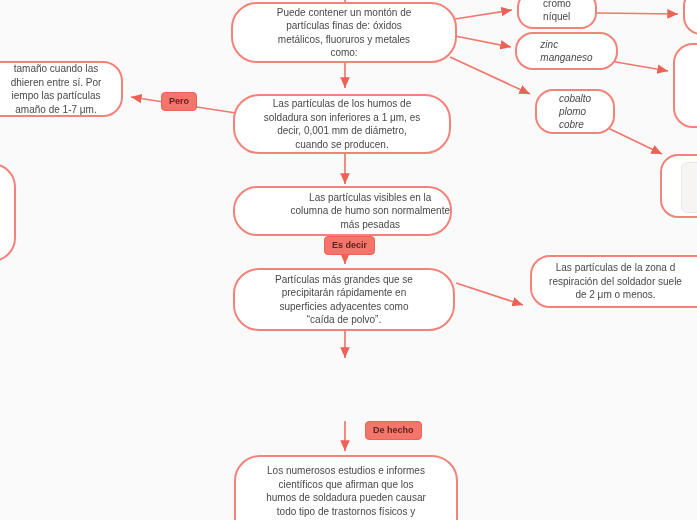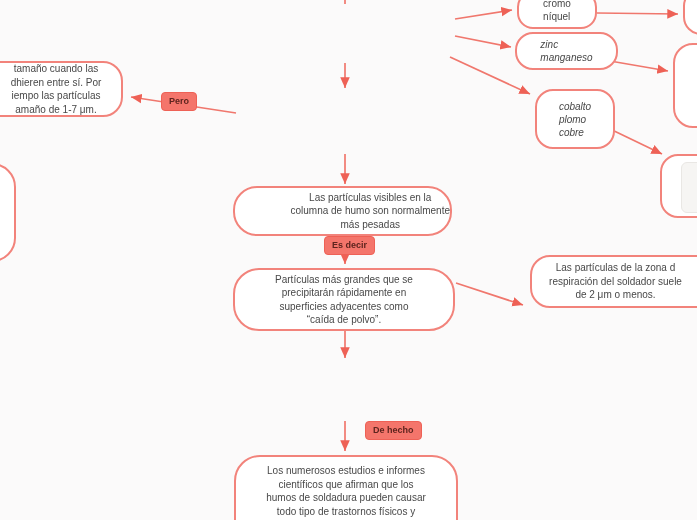--- a/index.html
+++ b/index.html
@@ -61,21 +61,33 @@
     <line x1="236" y1="113" x2="131" y2="97" marker-end="url(#arrow)"></line>
     <line x1="455" y1="19" x2="512" y2="10" marker-end="url(#arrow)"></line>
     <line x1="455" y1="36" x2="511" y2="47" marker-end="url(#arrow)"></line>
     <line x1="450" y1="57" x2="530" y2="94" marker-end="url(#arrow)"></line>
     <line x1="597" y1="13" x2="678" y2="14" marker-end="url(#arrow)"></line>
     <line x1="610" y1="61" x2="668" y2="71" marker-end="url(#arrow)"></line>
     <line x1="608" y1="128" x2="662" y2="154" marker-end="url(#arrow)"></line>
     <line x1="456" y1="283" x2="523" y2="305" marker-end="url(#arrow)"></line>
   </svg>
 
+  <div class="node r26" style="left:231px;top:2px;width:226px;height:61px;">
+    <span>Puede contener un montón de
+partículas finas de: óxidos
+metálicos, fluoruros y metales
+como:</span>
+  </div>
 
+  <div class="node r26" style="left:233px;top:94px;width:218px;height:60px;">
+    <span>Las partículas de los humos de
+soldadura son inferiores a 1 μm, es
+decir, 0,001 mm de diámetro,
+cuando se producen.</span>
+  </div>
 
   <div class="node r24" style="left:233px;top:186px;width:219px;height:50px;">
     <span>Las partículas visibles en la
 columna de humo son normalmente
 más pesadas</span>
   </div>
 
   <div class="node r26" style="left:233px;top:268px;width:222px;height:63px;">
     <span>Partículas más grandes que se
 precipitarán rápidamente en
@@ -95,21 +107,21 @@
   <div class="node node-sm r16" style="left:517px;top:-9px;width:80px;height:38px;">
     <span>cromo
 níquel</span>
   </div>
 
   <div class="node node-sm r18" style="left:515px;top:32px;width:103px;height:38px;">
     <span>zinc
 manganeso</span>
   </div>
 
-  <div class="node node-sm r18" style="left:535px;top:89px;width:80px;height:60px;">
+  <div class="node node-sm r18" style="left:535px;top:89px;width:80px;height:45px;">
     <span>cobalto
 plomo
 cobre</span>
   </div>
 
   <div class="node r18" style="left:683px;top:-12px;width:100px;height:47px;"></div>
 
   <div class="node r20" style="left:673px;top:43px;width:120px;height:85px;"></div>
 
   <div class="node r18" style="left:660px;top:154px;width:130px;height:64px;">

